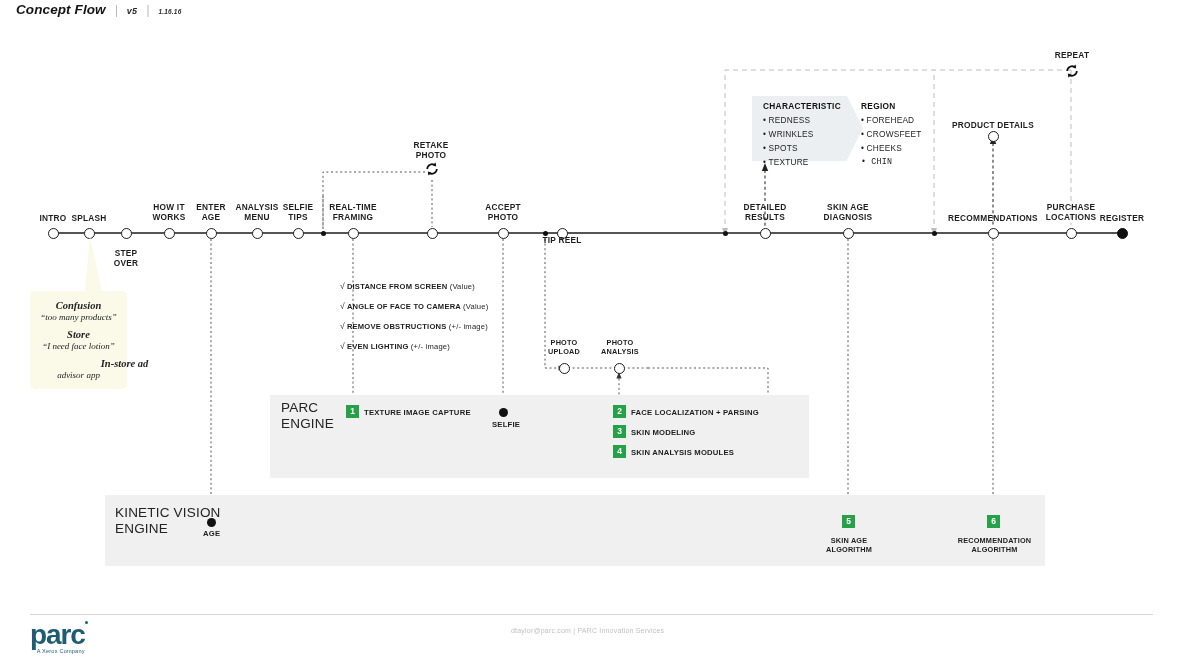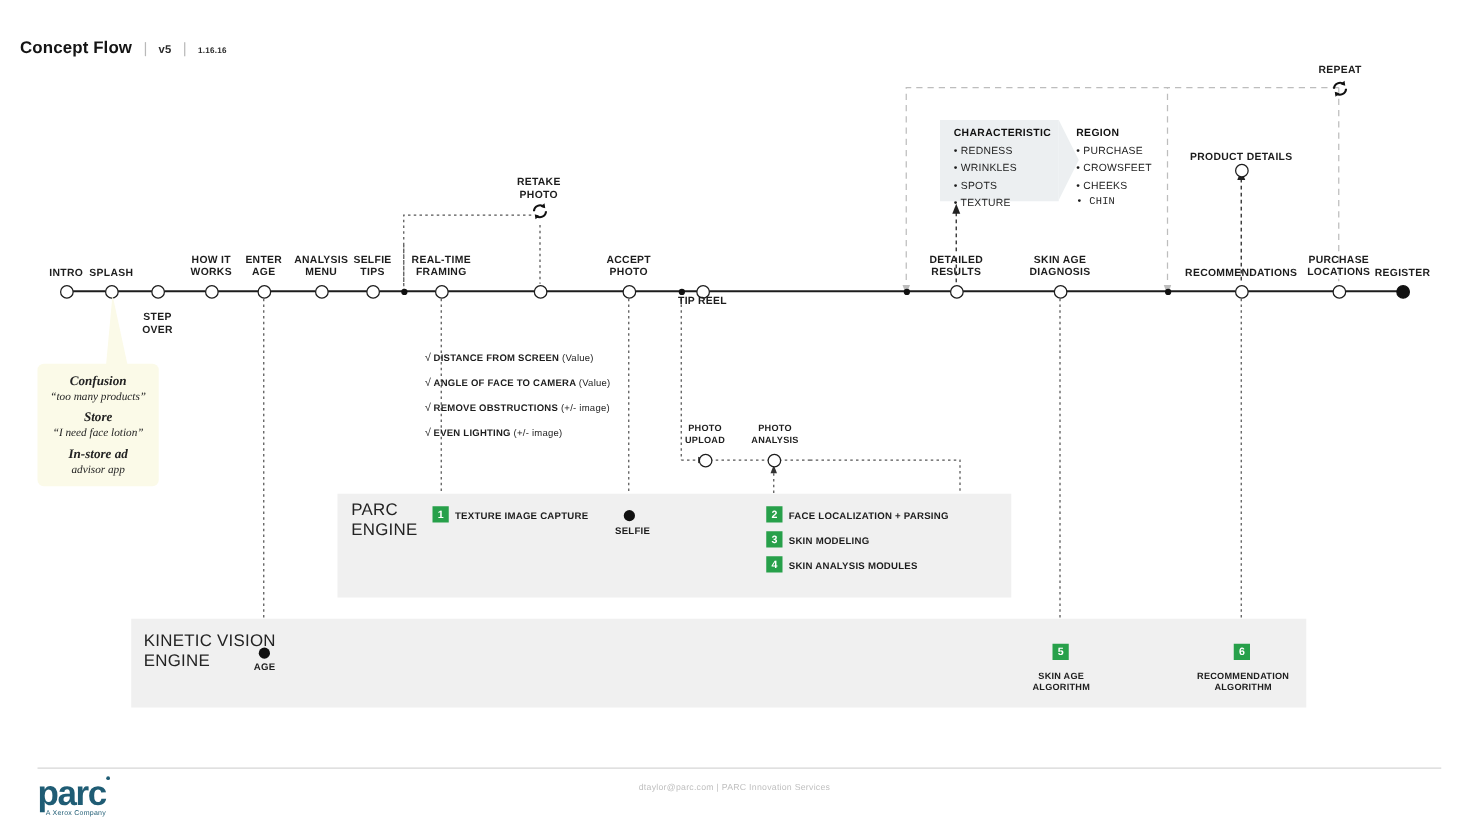--- a/index.html
+++ b/index.html
@@ -5,21 +5,21 @@
 <style>
   html,body{margin:0;padding:0;}
   body{
     width:1185px;height:668px;background:#ffffff;
     font-family:"Liberation Sans", sans-serif;
     color:#1a1a1a;position:relative;overflow:hidden;
   }
   #stage{position:absolute;left:0;top:0;width:1185px;height:668px;}
 
   
-  .hdr{position:absolute;left:16px;top:30px;display:flex;align-items:baseline;gap:9px;}
+  .hdr{position:absolute;left:16px;top:2px;display:flex;align-items:baseline;gap:9px;font-style:italic;}
   .hdr-title{font-size:13.5px;font-weight:bold;letter-spacing:.1px;color:#141414;}
   .hdr-sep{color:#b9b9b9;font-size:12px;font-weight:300;}
   .hdr-ver{font-size:9px;font-weight:bold;color:#2a2a2a;letter-spacing:.2px;}
   .hdr-date{font-size:6.5px;font-weight:bold;color:#2a2a2a;letter-spacing:.2px;}
 
   
   #wires{position:absolute;left:0;top:0;width:1185px;height:668px;pointer-events:none;}
 
   
   .node{position:absolute;width:11px;height:11px;border-radius:50%;
@@ -218,21 +218,21 @@
   </div>
 
   <svg style="position:absolute;left:28px;top:236px;width:120px;height:160px;">
     <polygon points="62,0 50,130 90,130" fill="#fbfae8"></polygon>
   </svg>
   <div class="callout">
     <div class="ln b" style="top:9px;">Confusion</div>
     <div class="ln s" style="top:21px;">“too many products”</div>
     <div class="ln b" style="top:38px;">Store</div>
     <div class="ln s" style="top:50px;">“I need face lotion”</div>
-    <div class="ln b" style="top:67px;">In-store ad</div>
+    <div class="ln b" style="top:67px;padding-left:46px;">In-store ad</div>
     <div class="ln s" style="top:79px;">advisor app</div>
   </div>
 
   <div id="chklist">
       <div class="chk" style="left: 340px; top: 281px;"><span class="tick">√</span><span>DISTANCE FROM SCREEN </span><span class="par">(Value)</span></div>
       <div class="chk" style="left: 340px; top: 301px;"><span class="tick">√</span><span>ANGLE OF FACE TO CAMERA </span><span class="par">(Value)</span></div>
       <div class="chk" style="left: 340px; top: 321px;"><span class="tick">√</span><span>REMOVE OBSTRUCTIONS </span><span class="par">(+/- image)</span></div>
       <div class="chk" style="left: 340px; top: 341px;"><span class="tick">√</span><span>EVEN LIGHTING </span><span class="par">(+/- image)</span></div>
     </div>
 
@@ -246,21 +246,21 @@
   <div class="charbox"></div>
   <div class="colhdr" style="left:763px;top:101px;">CHARACTERISTIC</div>
   <div id="char-items">
       <div class="colitem" style="left: 763px; top: 115px;">• REDNESS</div>
       <div class="colitem" style="left: 763px; top: 129px;">• WRINKLES</div>
       <div class="colitem" style="left: 763px; top: 143px;">• SPOTS</div>
       <div class="colitem" style="left: 763px; top: 157px;">• TEXTURE</div>
     </div>
   <div class="colhdr" style="left:861px;top:101px;">REGION</div>
   <div id="reg-items">
-      <div class="colitem" style="left: 861px; top: 115px;">• PURCHASE</div>
+      <div class="colitem" style="left: 861px; top: 115px;">• FOREHEAD</div>
       <div class="colitem" style="left: 861px; top: 129px;">• CROWSFEET</div>
       <div class="colitem" style="left: 861px; top: 143px;">• CHEEKS</div>
       <div class="colitem" style="left: 861px; top: 157px; font-family: Liberation Mono, monospace;">• CHIN</div>
     </div>
 
   <div class="tl-label" style="left:938px;top:120px;width:110px;">PRODUCT DETAILS</div>
   <div class="node" style="left:988px;top:131px;"></div>
 
   <div class="panel" style="left:270px;top:395px;width:539px;height:83px;"></div>
   <div class="panel-title" style="left:281px;top:400px;">PARC

